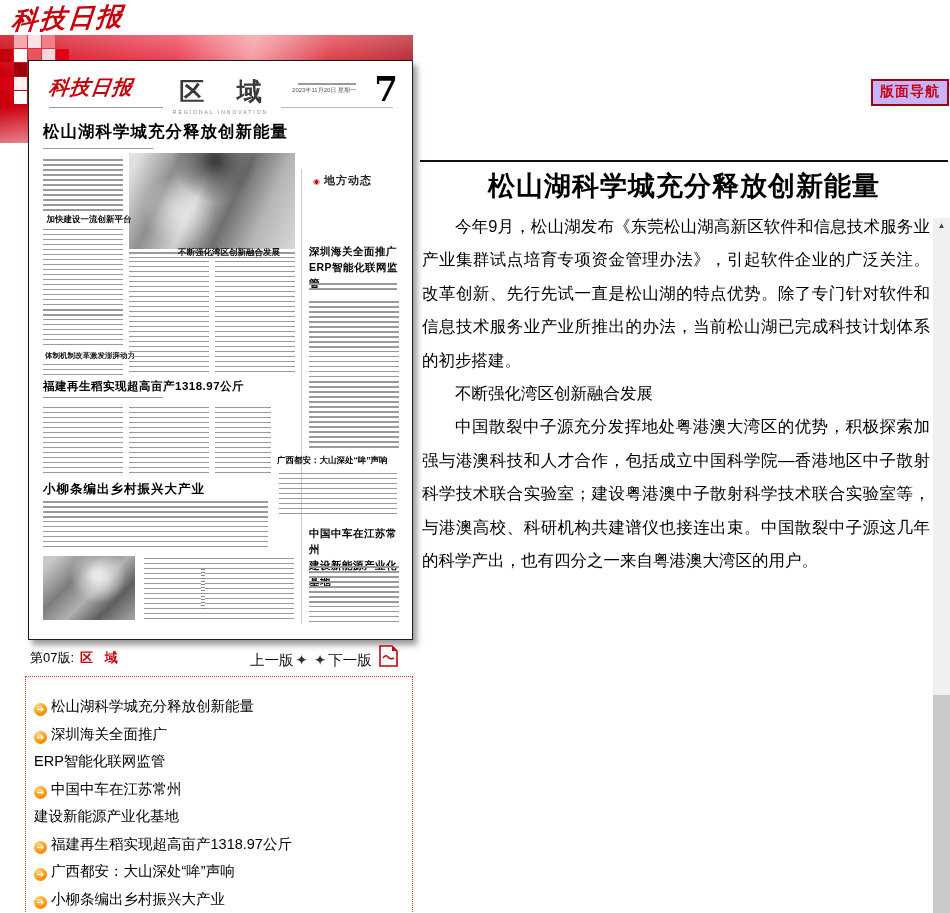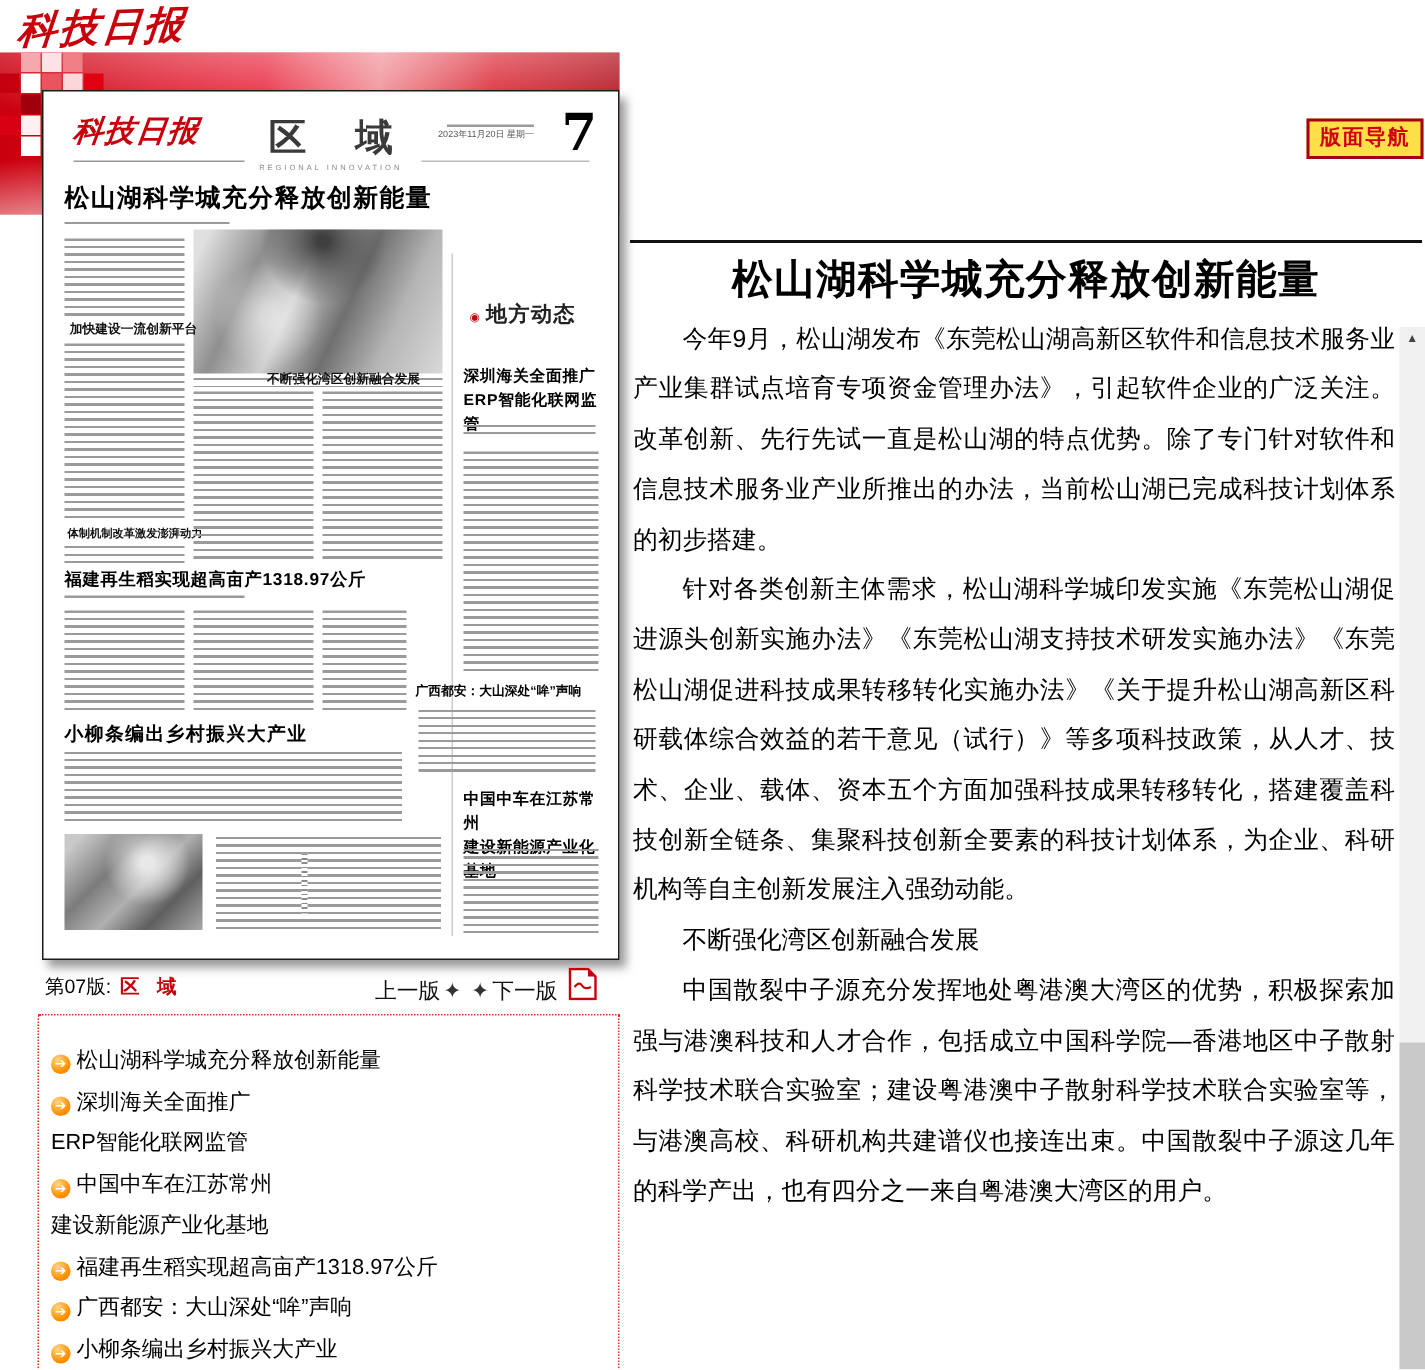--- a/index.html
+++ b/index.html
@@ -38,21 +38,21 @@
   .simv{background-image:repeating-linear-gradient(0deg,#8a8a8a 0 1px,transparent 1px 3px);}
   .photo1{left:100px;top:92px;width:166px;height:96px;
     background:radial-gradient(circle at 52% 8%,#3f3f3f 3%,rgba(0,0,0,0) 34%),
       radial-gradient(circle at 30% 60%,rgba(255,255,255,.5) 4%,rgba(255,255,255,0) 28%),
       linear-gradient(115deg,#e0e0e0 5%,#8f8f8f 25%,#cfcfcf 42%,#6f6f6f 60%,#b5b5b5 78%,#d9d9d9);}
   .photo2{left:14px;top:495px;width:92px;height:64px;
     background:radial-gradient(circle at 60% 30%,#e8e8e8 6%,rgba(0,0,0,0) 40%),
       linear-gradient(135deg,#c9c9c9 8%,#7c7c7c 35%,#b0b0b0 55%,#5f5f5f 75%,#a8a8a8);}
   .t-sub{font-weight:bold;color:#111;text-align:center;}
   .t-head-sm{font-weight:bold;color:#000;line-height:16px;font-size:10.5px;letter-spacing:.5px;}
-  .t-badge{left:284px;top:112px;font-size:14px;font-weight:bold;color:#222;letter-spacing:1px;margin-top:28px;}
+  .t-badge{left:284px;top:112px;font-size:11px;font-weight:bold;color:#222;letter-spacing:1px;}
   .t-badge::before{content:"◉";color:#c7000b;margin-right:3px;font-size:8px;}
   .t-vline{left:272px;top:108px;height:455px;border-left:1px solid #ccc;width:0;}
 
   
   .edition{position:absolute;left:30px;top:649px;font-size:13px;color:#000;}
   .edition .sec{color:#c7000b;font-weight:bold;margin-left:6px;letter-spacing:4px;}
   .pgnav{position:absolute;top:651px;font-size:14.5px;color:#111;cursor:pointer;}
   .pgnav-prev{left:250px;} .pgnav-next{left:314px;}
   .pgnav-prev::after{content:"✦";color:#333;margin-left:2px;}
   .pgnav-next::before{content:"✦";color:#333;margin-right:2px;}
@@ -62,21 +62,21 @@
   .list-box{position:absolute;left:25px;top:676px;width:386px;height:250px;
     border:1px dotted #e8301a;background:#fff;}
   .list-row{position:absolute;left:8px;height:19px;font-size:14.5px;color:#000;
     white-space:nowrap;cursor:pointer;}
   .bullet{display:inline-block;width:13px;height:13px;border-radius:50%;margin-right:4px;
     background:radial-gradient(circle at 35% 28%,#ffd887,#ff9000 62%,#ef7d00);
     color:#fff;font-size:9px;line-height:13px;text-align:center;vertical-align:-1px;}
   .bullet::after{content:"➔";}
 
   
-  .pn-btn{position:absolute;left:871px;top:79px;width:74px;height:23px;background:#fde047;
+  .pn-btn{position:absolute;left:871px;top:79px;width:74px;height:23px;background:#c4b5fd;
     border:2px solid #a50010;color:#d00012;font-size:14px;font-weight:bold;
     text-align:center;line-height:21px;letter-spacing:1px;cursor:pointer;}
   .toolbar{position:absolute;left:420px;top:138px;width:528px;height:22px;font-size:14.5px;}
   .next-art{position:absolute;left:36px;top:0;cursor:pointer;color:#000;}
   .next-art::after{content:"▸";color:#c00;margin-left:3px;}
   .tb-date{position:absolute;left:150px;top:0;width:190px;text-align:center;color:#000;}
   .tb-controls{position:absolute;right:4px;top:0;color:#000;}
   .tb-controls span.ctl{margin-left:14px;cursor:pointer;}
   .ic-plus::after{content:"⊕";font-size:15px;margin-left:2px;}
   .ic-minus::after{content:"⊖";font-size:15px;margin-left:2px;}
@@ -207,21 +207,20 @@
     <div class="list-row" style="top:213px;"><span class="bullet"></span><span>小柳条编出乡村振兴大产业</span></div>
   </div>
 
   <div class="pn-btn">版面导航</div>
 
   <div class="tb-rule"></div>
 
   <div class="art-title">松山湖科学城充分释放创新能量</div>
   <div class="art-body">
     <p>今年9月，松山湖发布《东莞松山湖高新区软件和信息技术服务业产业集群试点培育专项资金管理办法》，引起软件企业的广泛关注。改革创新、先行先试一直是松山湖的特点优势。除了专门针对软件和信息技术服务业产业所推出的办法，当前松山湖已完成科技计划体系的初步搭建。</p>
-    <p>针对各类创新主体需求，松山湖科学城印发实施《东莞松山湖促进源头创新实施办法》《东莞松山湖支持技术研发实施办法》《东莞松山湖促进科技成果转移转化实施办法》《关于提升松山湖高新区科研载体综合效益的若干意见（试行）》等多项科技政策，从人才、技术、企业、载体、资本五个方面加强科技成果转移转化，搭建覆盖科技创新全链条、集聚科技创新全要素的科技计划体系，为企业、科研机构等自主创新发展注入强劲动能。</p>
     <p>不断强化湾区创新融合发展</p>
     <p>中国散裂中子源充分发挥地处粤港澳大湾区的优势，积极探索加强与港澳科技和人才合作，包括成立中国科学院—香港地区中子散射科学技术联合实验室；建设粤港澳中子散射科学技术联合实验室等，与港澳高校、科研机构共建谱仪也接连出束。中国散裂中子源这几年的科学产出，也有四分之一来自粤港澳大湾区的用户。</p>
 
   </div>
 
   <div class="scrollbar">
     <div class="sb-up"></div>
     <div class="sb-thumb"></div>
   </div>
 

